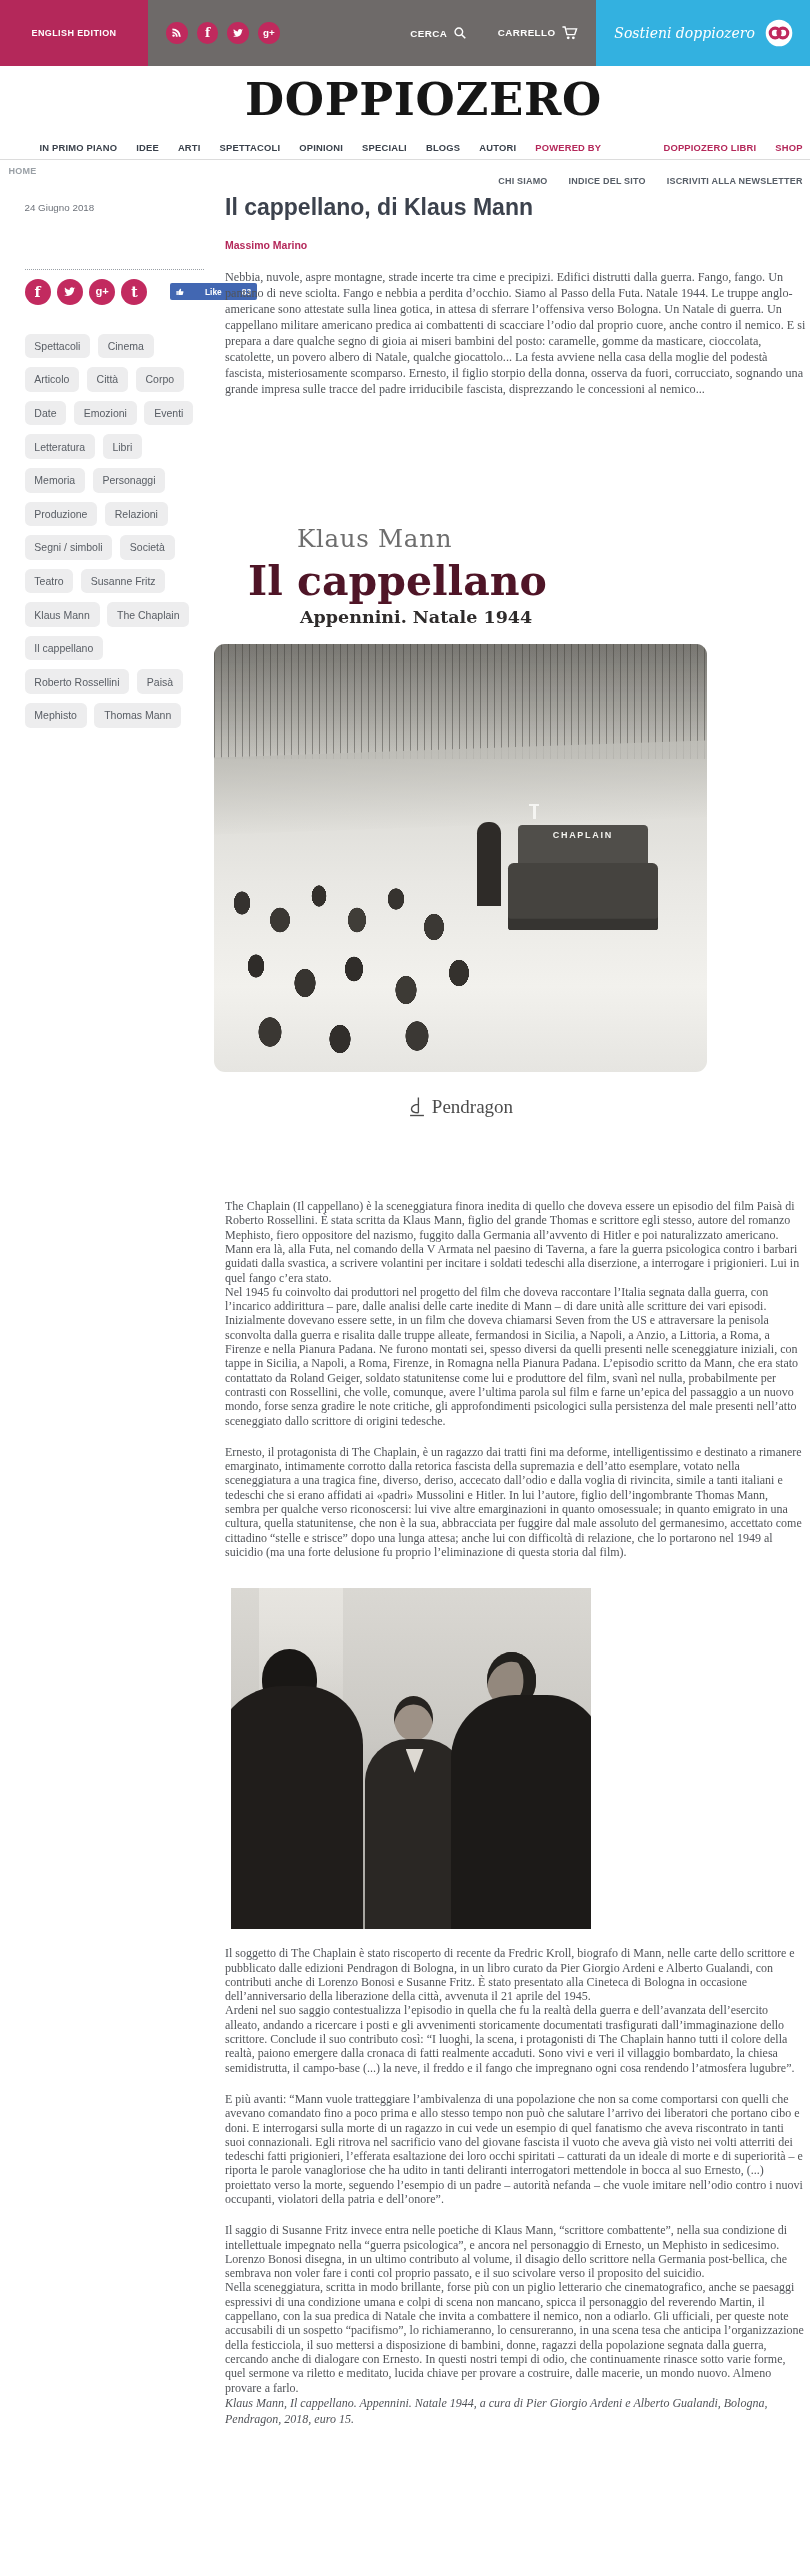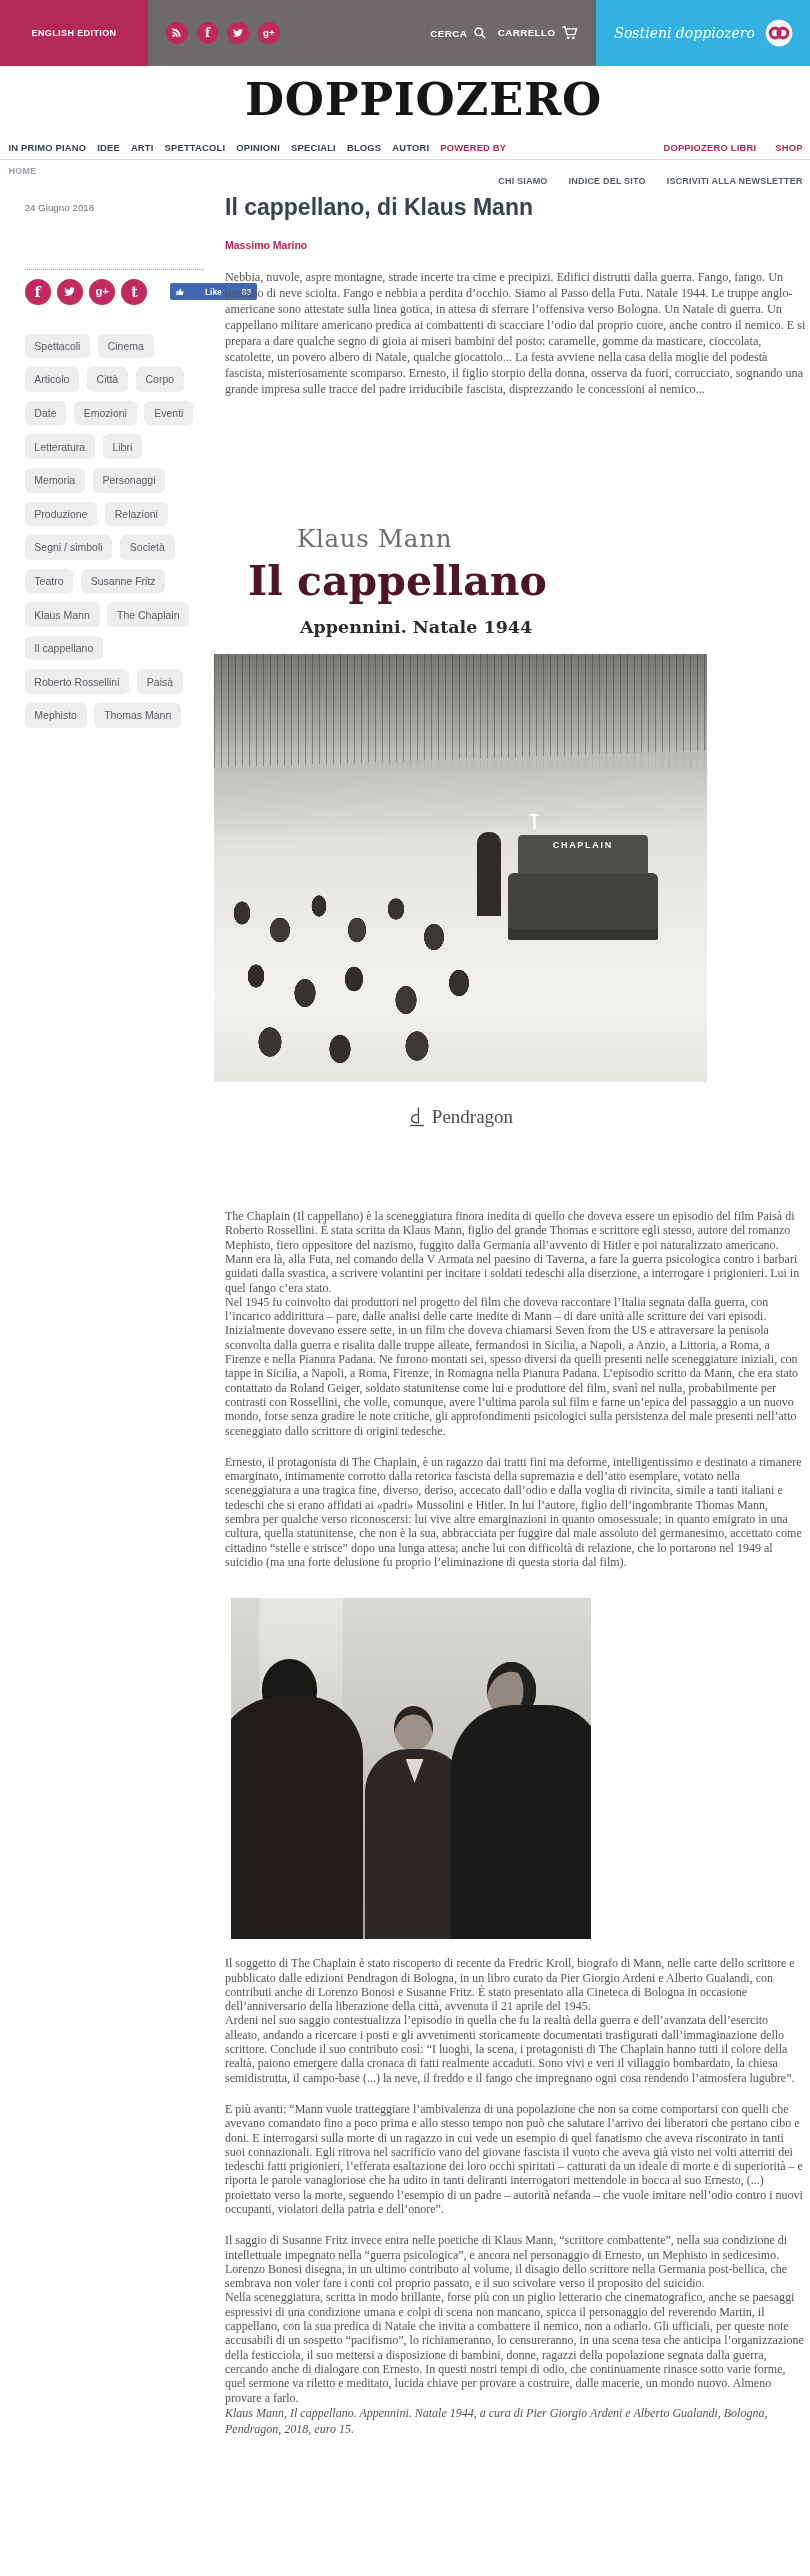--- a/index.html
+++ b/index.html
@@ -10,32 +10,32 @@
   
   .topbar { display:flex; height:66px; }
   .tb-left { width:148px; background:#b4285a; color:#fff; display:flex; align-items:center;
              justify-content:center; font-weight:bold; font-size:9px; letter-spacing:0.4px; cursor:pointer; }
   .tb-mid { flex:1; background:#6e6a69; display:flex; align-items:center; padding:0 18px; gap:9px; color:#fff; }
   .soc { width:21.7px; height:21.7px; border-radius:50%; background:#c0295d; color:#fff; display:flex;
          align-items:center; justify-content:center; cursor:pointer; flex:0 0 auto; }
   .soc .glyph { font:bold 12px "DejaVu Serif", serif; line-height:1; }
   .tb-spacer { flex:1; }
   .tb-link { display:flex; align-items:center; gap:5.6px; font-weight:bold; font-size:9.8px;
-             letter-spacing:0.4px; cursor:pointer; margin-left:2px; }
+             letter-spacing:0.4px; cursor:pointer; margin-left:22px; }
   .tb-right { width:215px; background:#33b1e0; color:#fff; display:flex; align-items:center;
               justify-content:center; gap:9.8px; font-family:"DejaVu Serif", serif; font-style:italic;
               font-size:14px; cursor:pointer; }
 
   
   .masthead { text-align:center; padding-top:7px; height:70px; }
   .masthead h1 { font-family:"DejaVu Serif", serif; font-weight:bold; font-size:45px;
                  letter-spacing:0.7px; color:#161616;margin-left:36px; }
   .mainnav { display:flex; align-items:center; height:24px; padding:0 8.4px; border-bottom:0.7px solid #dcdcdc;
              font-size:9.4px; font-weight:bold; color:#3a414b; }
-  .nav-left { display:flex; gap:11px; }
+  .nav-left { display:flex; gap:19px;margin-left:31px; }
   .nav-item { cursor:pointer; letter-spacing:0.2px; }
   .nav-right { margin-left:auto; display:flex; gap:19px; }
   .crimson { color:#b4285a; }
 
   .breadcrumb { display:flex; padding:6.3px 8.4px 0; font-size:9px; font-weight:bold; height:19.6px;flex-direction:column; }
   .bc-home { color:#9aa0a6; letter-spacing:0.3px; cursor:pointer; }
   .bc-right { margin-left:auto; display:flex; gap:21px; color:#565d66; }
   .bc-link { cursor:pointer; letter-spacing:0.2px; }
 
   
@@ -59,26 +59,26 @@
 
   .main { flex:1; padding-right:5.6px; font-family:"Liberation Serif", serif; color:#515459; }
   .intro { font-size:12.2px; line-height:16px; }
 
   
   .cover { margin-top:127px; }
   .cover-author { margin-left:72px; font-family:"DejaVu Serif", serif; font-size:24.5px;
                   color:#6e6e6e; letter-spacing:0.7px; }
   .cover-title { margin-left:23px; margin-top:4.2px; font-family:"DejaVu Serif", serif; font-weight:bold;
                  font-size:41px; color:#4f1527; }
-  .cover-subtitle { margin-left:75px; margin-top:12px; font-family:"DejaVu Serif", serif;
+  .cover-subtitle { margin-left:75px; margin-top:2px; font-family:"DejaVu Serif", serif;
                     font-weight:bold; font-size:17.5px; color:#2e2b2b; }
 
   
   .photo1 { position:relative; width:493px; height:428px; margin:17px 0 12px -11.2px; overflow:hidden;
-    background:linear-gradient(180deg,#a9a8a2 0%,#bdbcb6 10%,#cfcec8 22%,#dcdbd6 34%,#e9e8e4 56%,#f2f1ed 80%,#e6e5e1 100%); }
+    background:linear-gradient(180deg,#a9a8a2 0%,#bdbcb6 10%,#cfcec8 22%,#dcdbd6 34%,#e9e8e4 56%,#f2f1ed 80%,#e6e5e1 100%);border-radius:11px; }
   .ph1-trees { position:absolute; top:0; left:0; right:0; height:115px; opacity:.85;
     background:
       repeating-linear-gradient(90deg, rgba(52,50,46,.55) 0 1.4px, rgba(120,118,112,.12) 1.4px 7px),
       linear-gradient(180deg, rgba(72,70,66,.6), rgba(150,148,142,.1)); }
   .ph1-slope { position:absolute; top:105px; left:0; right:0; height:77px; transform:skewY(-2deg);
     background:linear-gradient(180deg, rgba(190,189,183,.9), rgba(222,221,216,.4)); }
   .ph1-crowd { position:absolute; left:0; top:210px; width:322px; height:218px;
     background-image:
       radial-gradient(14px 19.6px at 28px 49px,  #35322f 58%, transparent 60%),
       radial-gradient(17px 21px at 66px 66px,  #3b3834 58%, transparent 60%),

